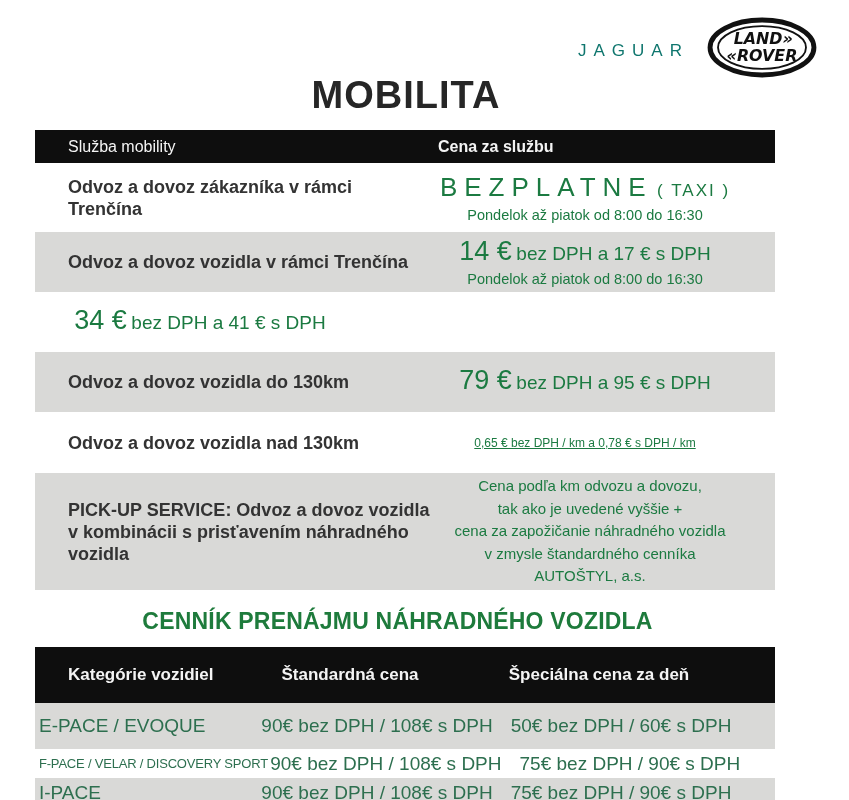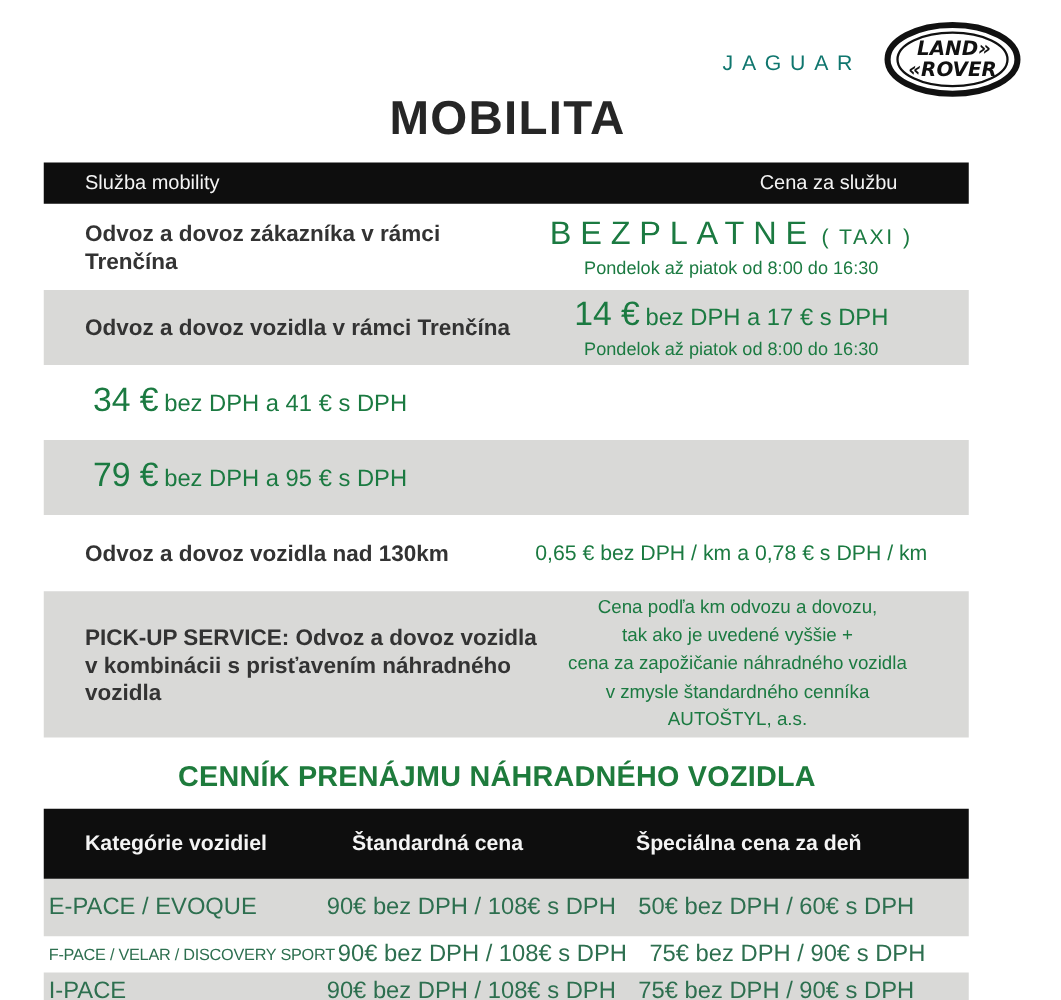--- a/index.html
+++ b/index.html
@@ -14,34 +14,34 @@
   .page-title{position:absolute;left:0;top:74px;width:812px;text-align:center;margin:0;
     font-size:38px;font-weight:bold;letter-spacing:1px;color:#262626;}
 
   
   .tbl{margin-left:35px;width:740px;}
   .bar{background:#0e0e0e;color:#f4f4f4;position:relative;}
 
   
   .t1-bar{height:33px;display:flex;align-items:center;font-size:16px;}
   .t1-bar .c1{padding-left:33px;}
-  .t1-bar .c2{position:absolute;left:403px;width:280px;text-align:right;}
+  .t1-bar .c2{position:absolute;left:403px;width:280px;text-align:left;font-weight:bold;}
   .t1-row{display:flex;align-items:center;}
   .t1-row.gray{background:#d9d9d7;}
   .t1-left{box-sizing:border-box;flex:0 0 385px;padding-left:33px;
     font-size:18px;font-weight:bold;color:#333333;line-height:22px;}
   .t1-right{flex:0 0 330px;text-align:center;color:#1b7a41;}
   .h69{height:69px}.h60{height:60px}.h61{height:61px}.h117{height:117px}
   .price-line{white-space:nowrap;line-height:30px;}
   .big-price{font-size:27px;font-weight:500;}
   .price-rest{font-size:19px;}
   .free-price{font-size:26px;font-weight:500;letter-spacing:7px;}
   .taxi-suffix{font-size:17px;letter-spacing:2px;}
   .schedule-note{font-size:14.5px;line-height:17px;margin-top:1px;}
-  .per-km{font-size:17px;}
+  .per-km{font-size:12px;text-decoration:underline;}
   .pickup-line{font-size:15px;line-height:22.5px;}
 
   
   .rental-title{margin:18px 0 12px 0;width:795px;text-align:center;
     font-size:23px;font-weight:bold;color:#1e7b3c;letter-spacing:0.2px;}
   .t2-bar{height:56px;display:flex;align-items:center;font-size:17px;font-weight:bold;}
   .t2-bar .c1{padding-left:33px;}
   .t2-bar .c2{position:absolute;left:215px;width:200px;text-align:center;}
   .t2-bar .c3{position:absolute;left:414px;width:300px;text-align:center;}
   .t2-row{display:flex;align-items:center;color:#2d6f4f;}
@@ -100,20 +100,21 @@
     <div class="t1-row h60">
       <div class="t1-right">
         <div class="price-line">
           <span class="big-price">34 €</span>
           <span class="price-rest">bez DPH a 41 € s DPH</span>
         </div>
       </div>
     </div>
 
     <div class="t1-row gray h60">
+      <div class="t1-left">Odvoz a dovoz vozidla do 130km</div>
       <div class="t1-right">
         <div class="price-line">
           <span class="big-price">79 €</span>
           <span class="price-rest">bez DPH a 95 € s DPH</span>
         </div>
       </div>
     </div>
 
     <div class="t1-row h61">
       <div class="t1-left">Odvoz a dovoz vozidla nad 130km</div>

